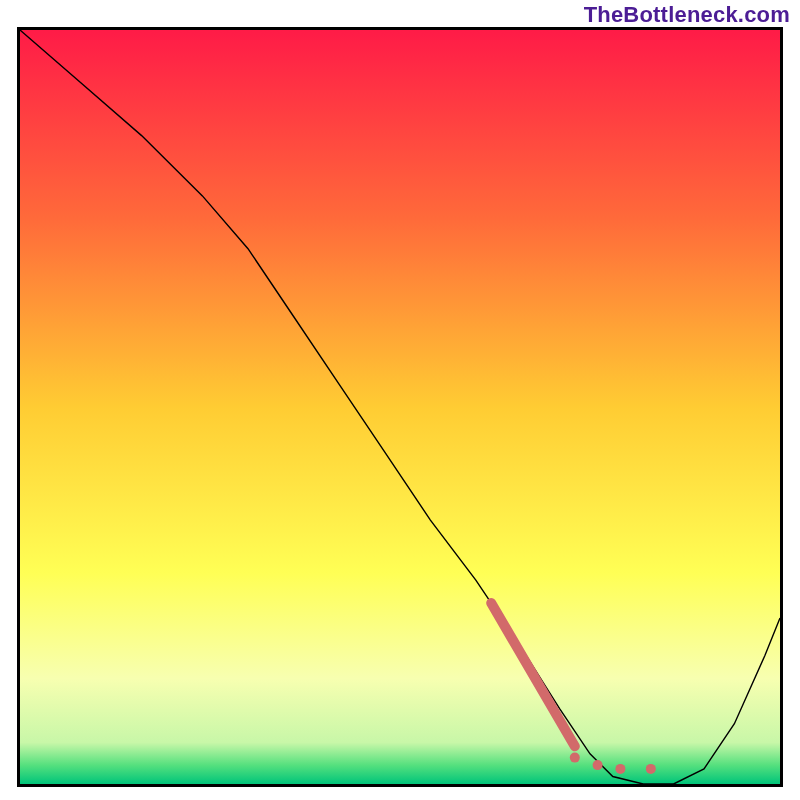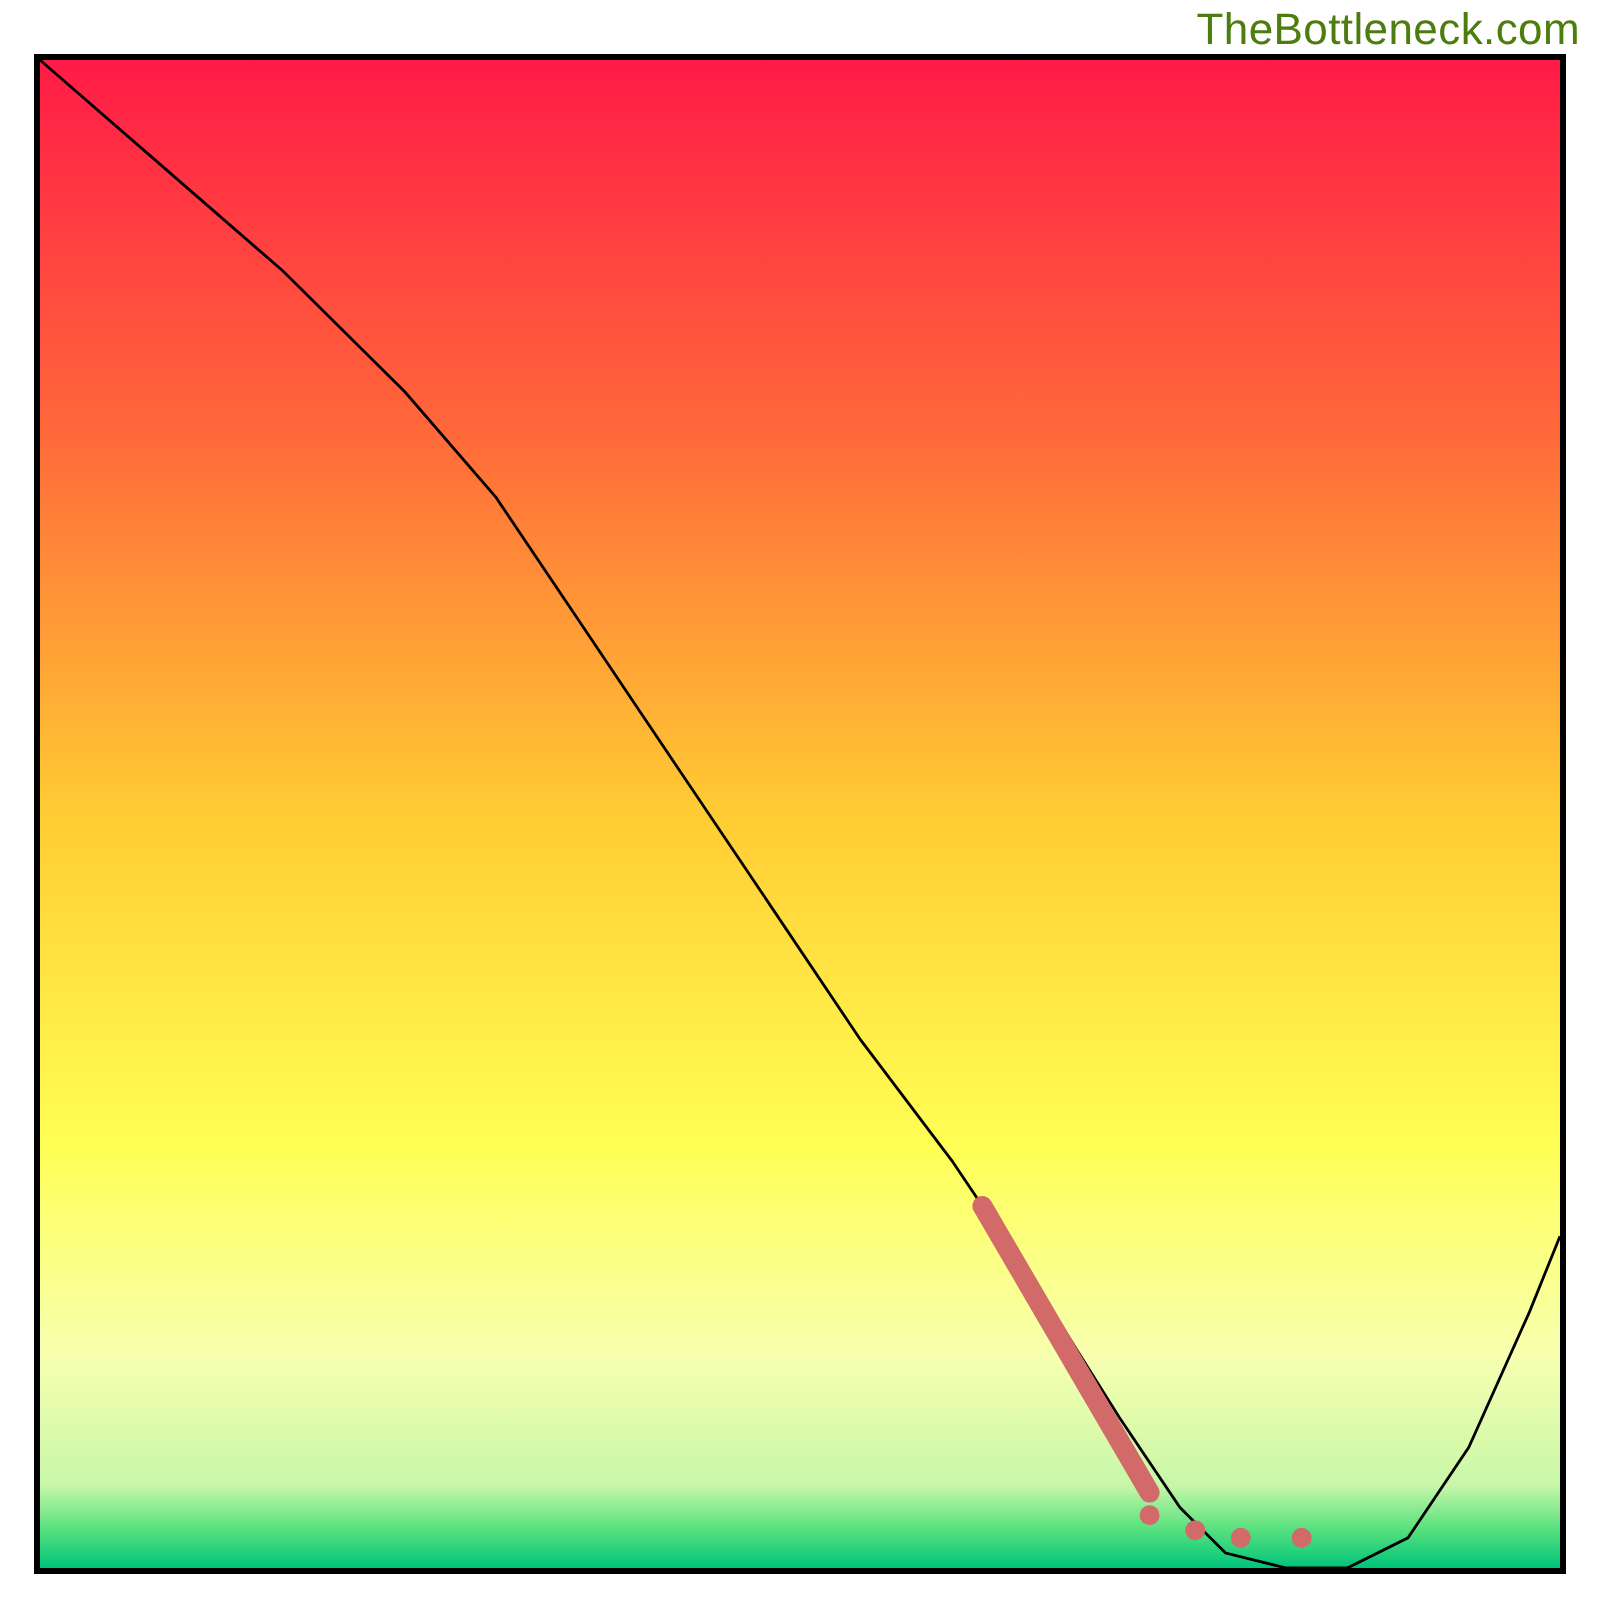--- a/index.html
+++ b/index.html
@@ -12,23 +12,23 @@
   }
   .stage {
     position: relative;
     width: 800px;
     height: 800px;
   }
   .watermark {
     position: absolute;
     top: 2px;
     right: 10px;
-    color: #4d7c0f;
+    color: #4c1d95;
     font-size: 22px;
-    font-weight: 400;
+    font-weight: 700;
     letter-spacing: 0.2px;
     z-index: 5;
     user-select: none;
   }
   .plot-wrap {
     position: absolute;
     left: 17px;
     top: 27px;
     width: 766px;
     height: 760px;

